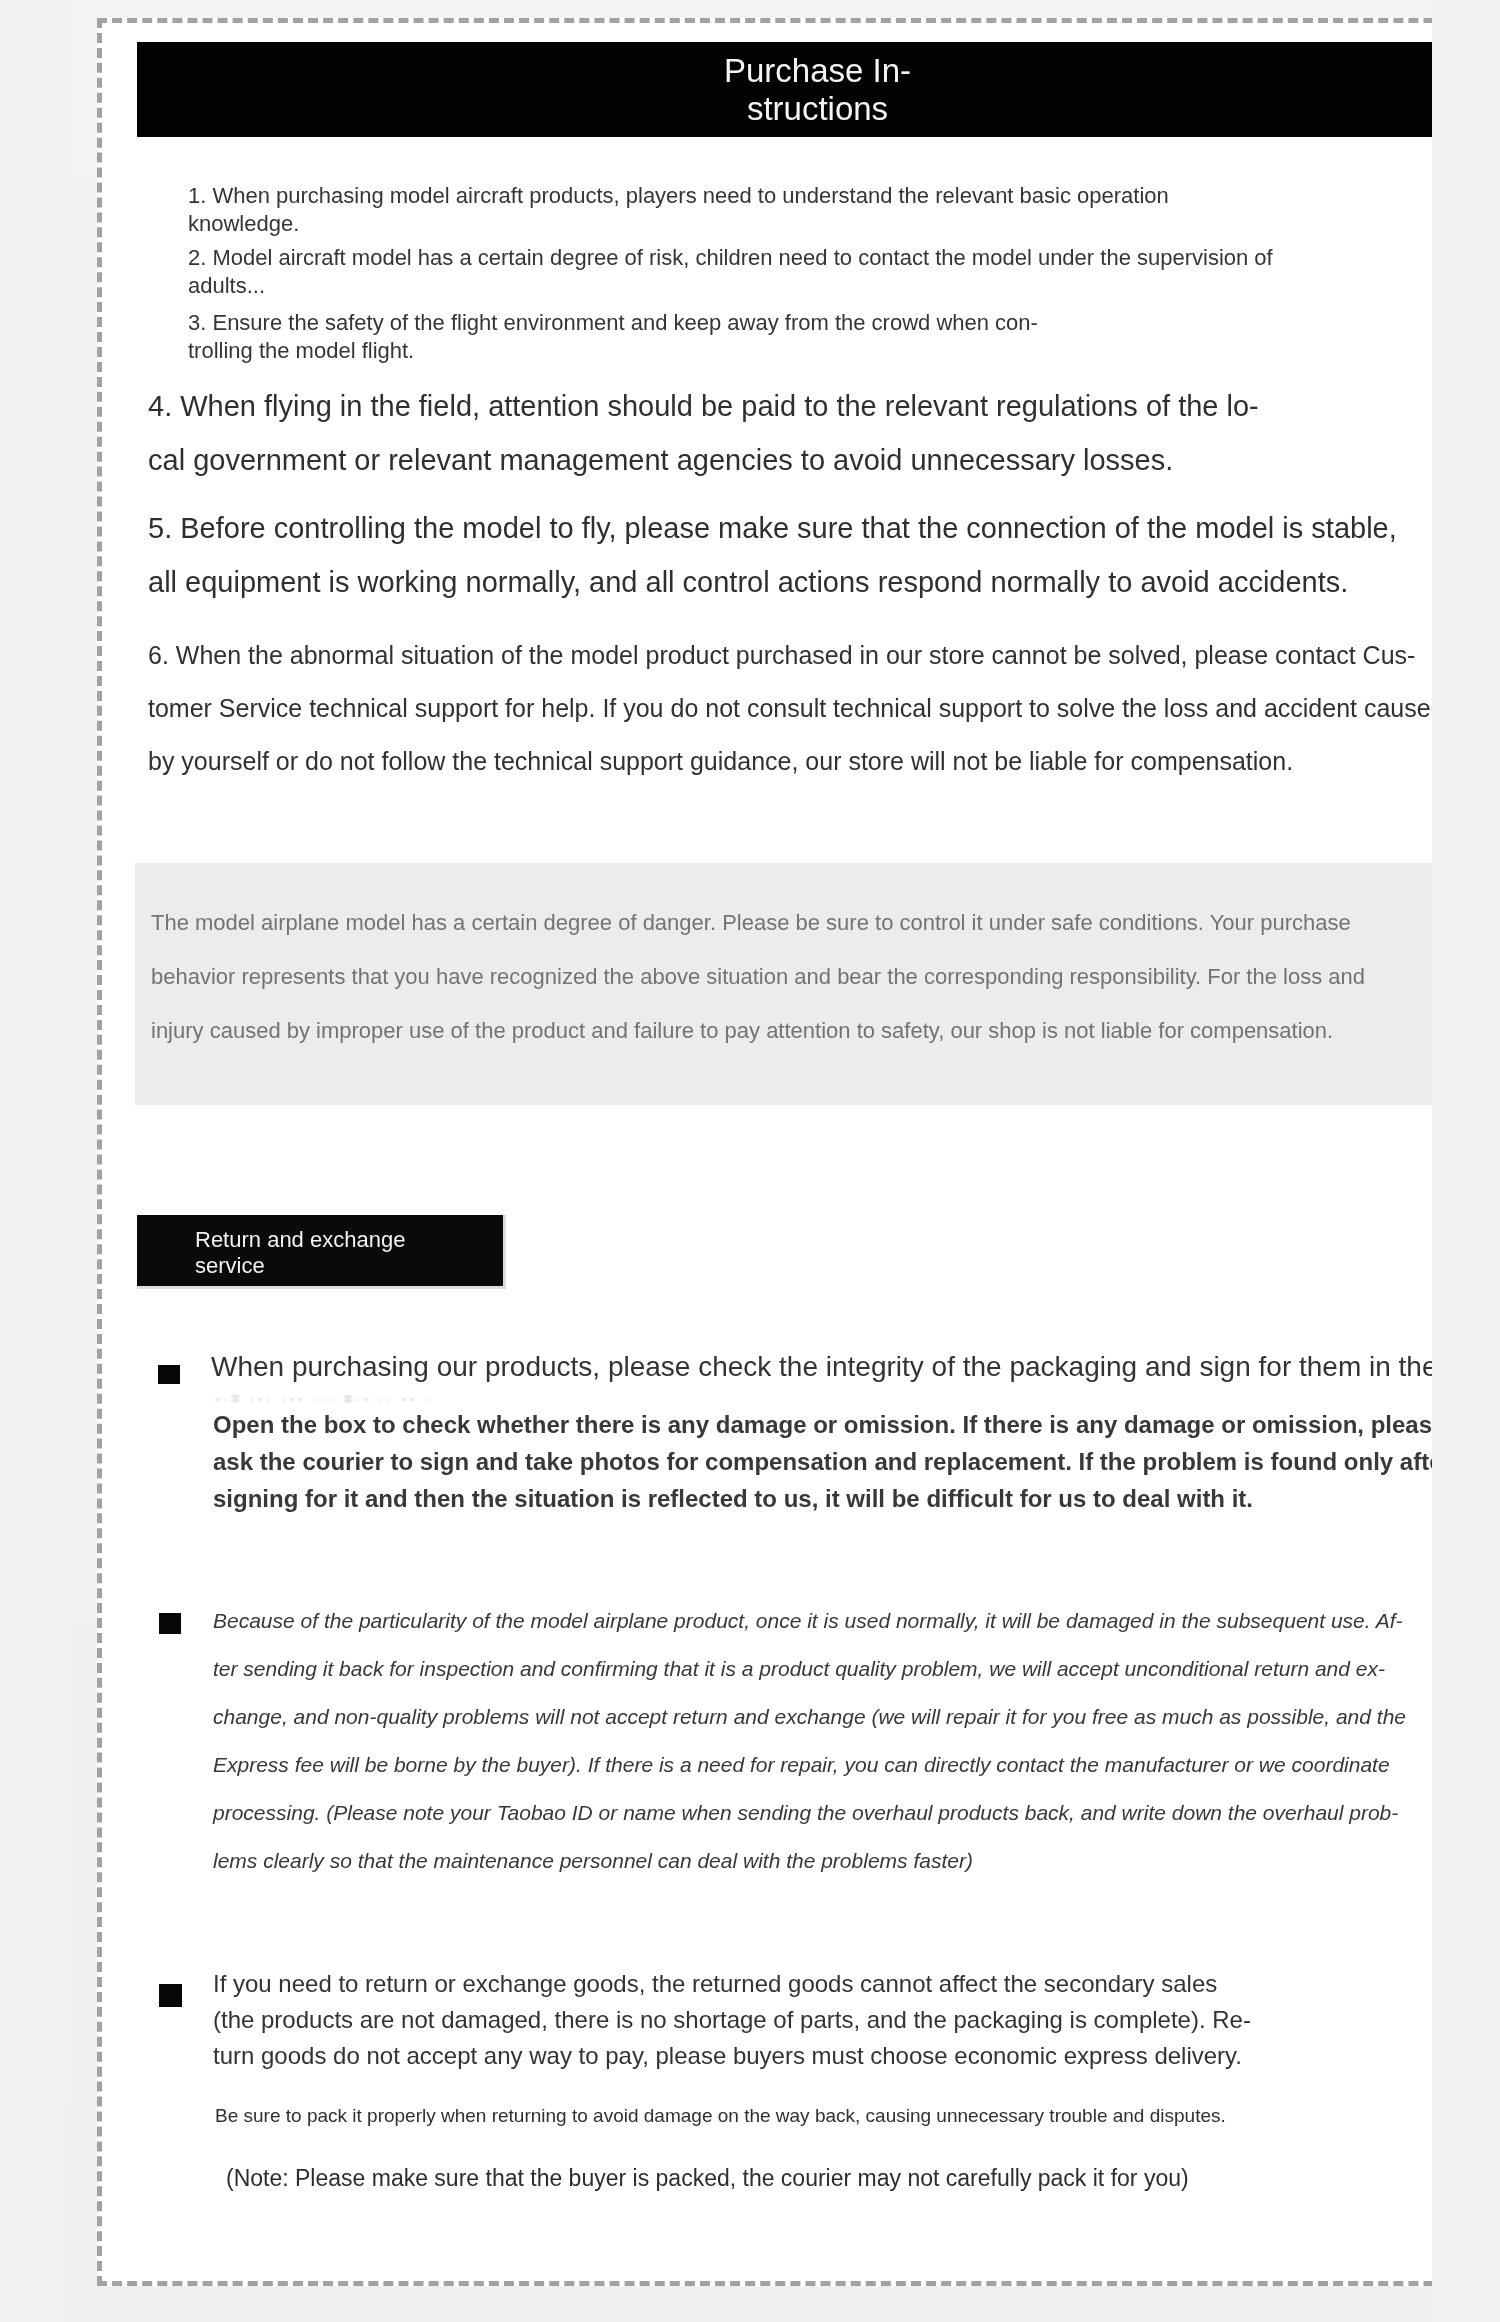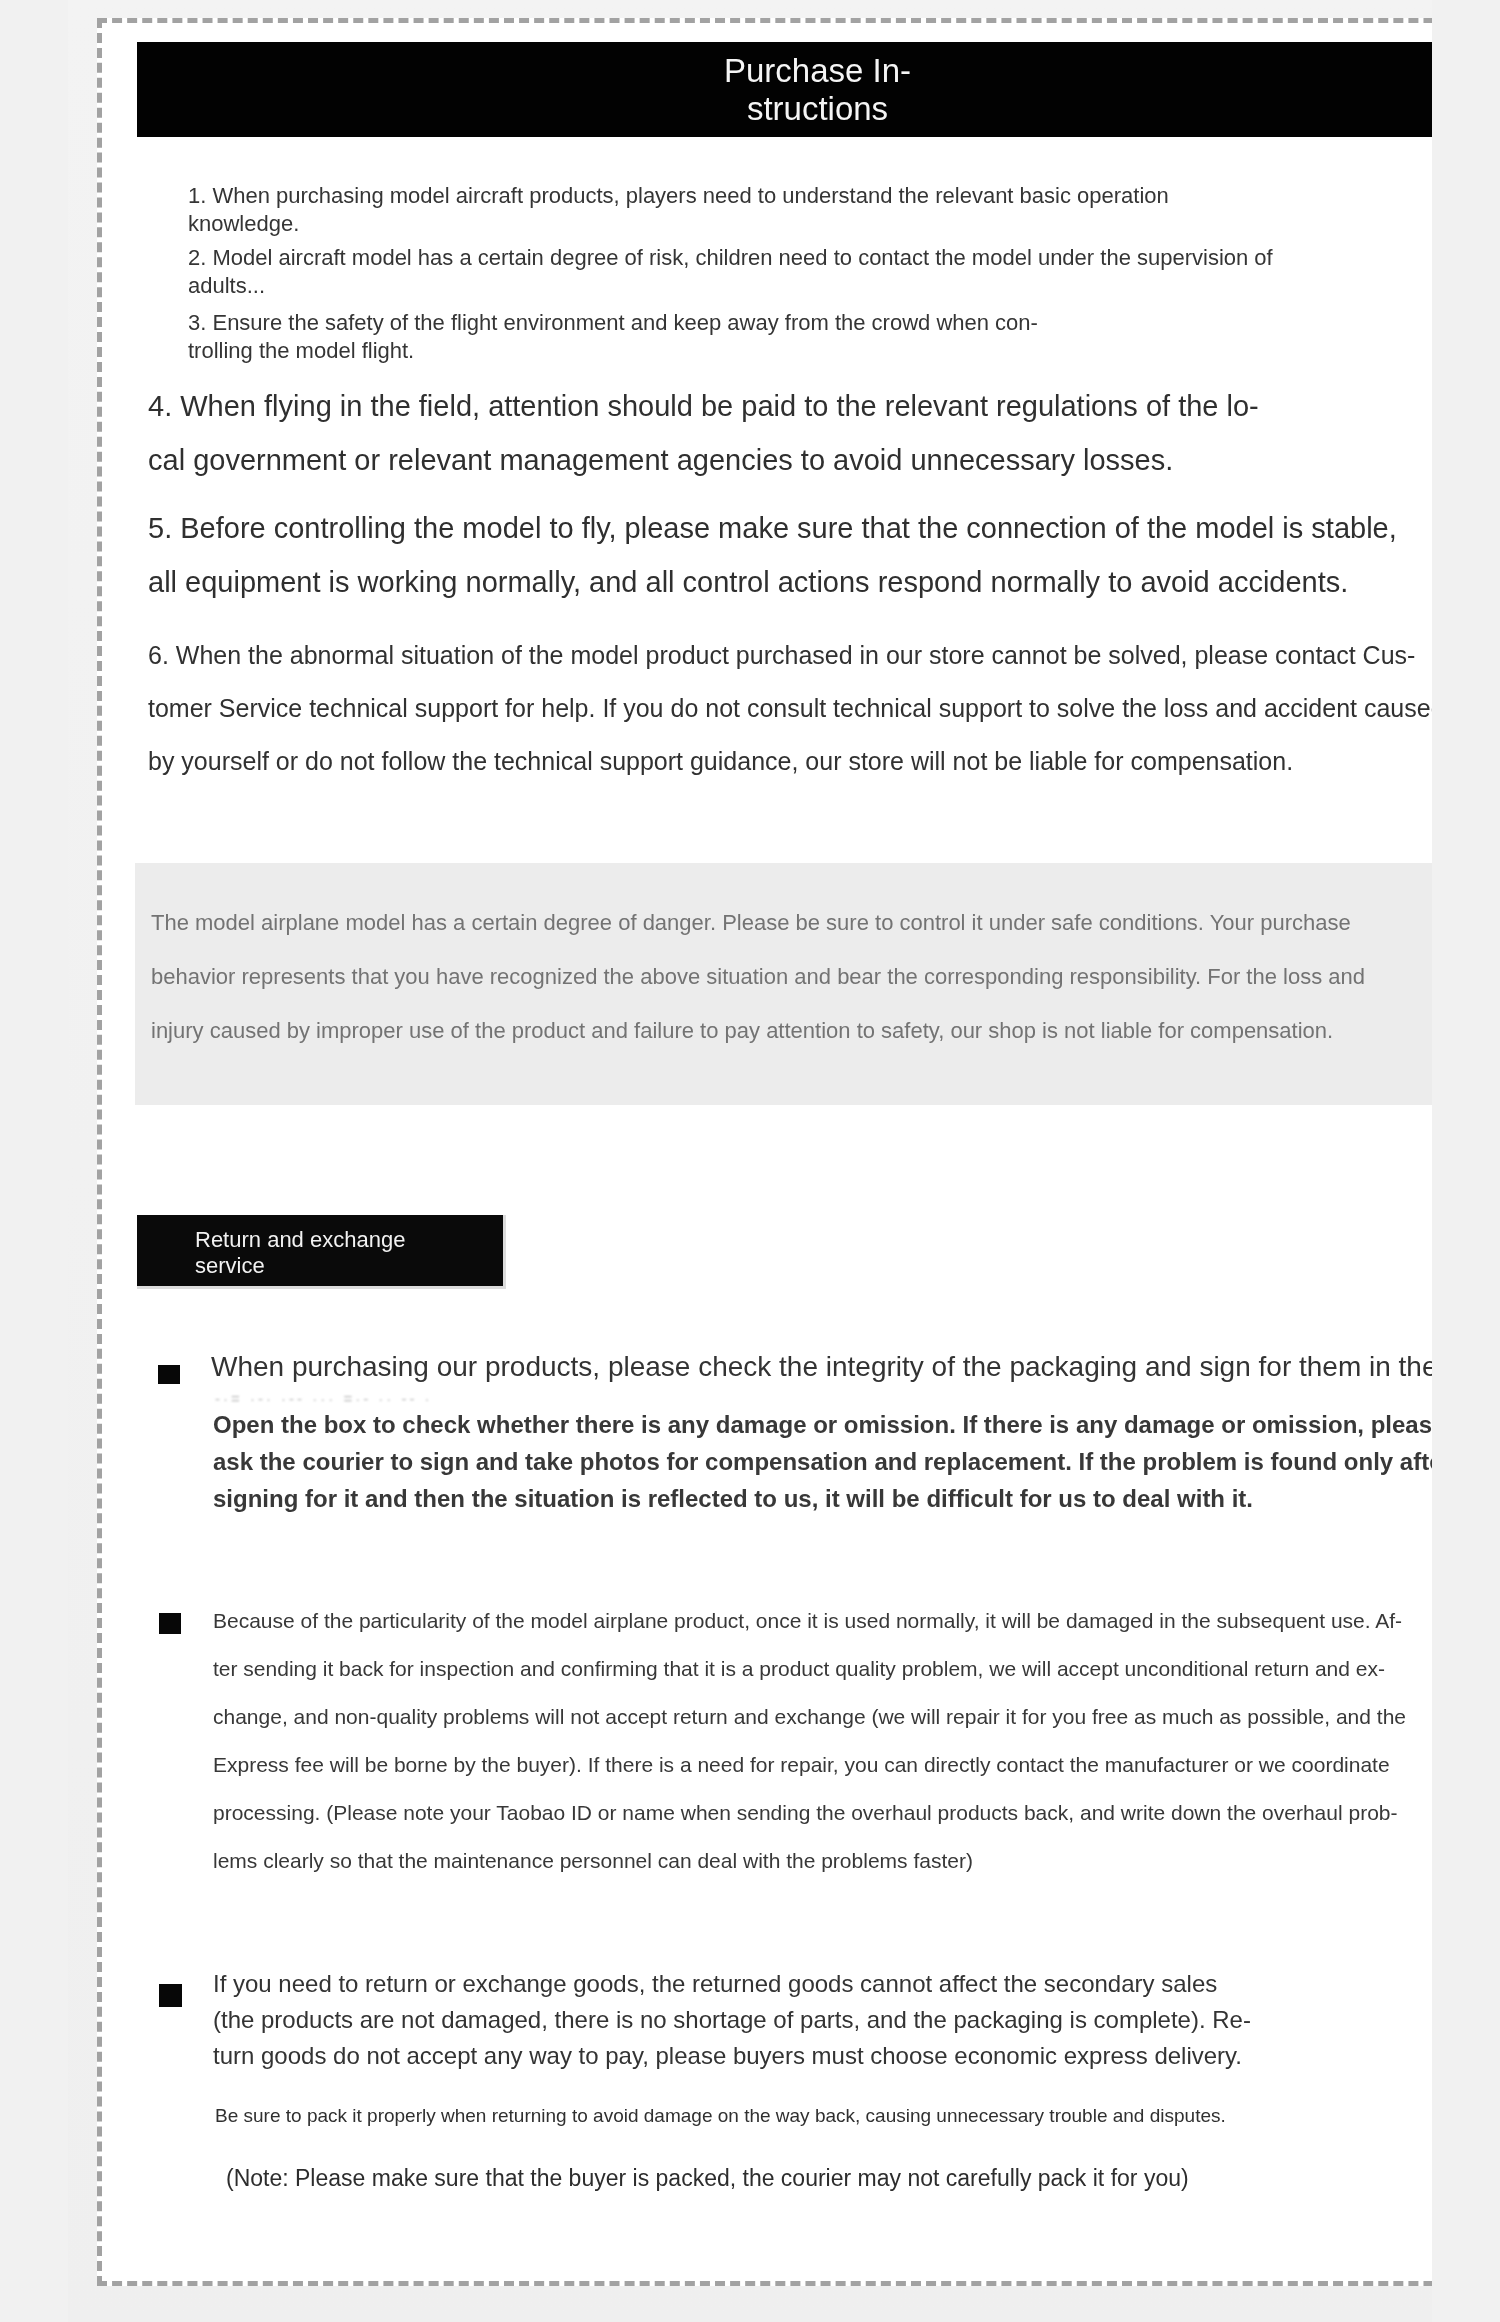--- a/index.html
+++ b/index.html
@@ -21,21 +21,21 @@
   .warning-text{left:16px;top:33px;color:#737373;font-size:22px;line-height:54px;white-space:pre;}
   .ret-banner{left:69px;top:1215px;width:369px;height:74px;background:#0a0a0a;border-right:3px solid #dcdcdc;border-bottom:3px solid #dcdcdc;box-sizing:border-box;}
   .ret-banner-text{left:58px;top:12px;color:#f2f2f2;font-size:22px;line-height:26px;white-space:pre-line;}
   .bullet-sq{background:#070707;}
   .sq1{left:90px;top:1365px;width:22px;height:19px;}
   .sq2{left:91px;top:1613px;width:22px;height:21px;}
   .sq3{left:91px;top:1984px;width:23px;height:23px;}
   .b1-intro{left:143px;top:1355px;font-size:28px;line-height:24px;color:#333;white-space:pre;}
   .b1-faded{left:147px;top:1390px;font-size:15px;letter-spacing:3px;color:#b9b9b9;filter:blur(1.1px);white-space:pre;}
   .b1-body{left:145px;top:1406px;font-size:24px;line-height:37px;color:#383838;white-space:pre;font-weight:bold;}
-  .b2-body{left:145px;top:1597px;font-size:21px;line-height:48px;color:#383838;white-space:pre;}
+  .b2-body{left:145px;top:1597px;font-size:21px;line-height:48px;color:#383838;white-space:pre;font-style:italic;}
   .b3-body{left:145px;top:1966px;font-size:24px;line-height:36px;color:#333;white-space:pre;}
   .pack-note{left:147px;top:2104px;font-size:19px;line-height:24px;color:#303030;white-space:pre;}
   .final-note{left:158px;top:2164px;font-size:23px;line-height:28px;color:#2d2d2d;white-space:pre;}
 </style>
 </head>
 <body>
 
 <div class="canvas">
   <div class="sheet"></div>
 

